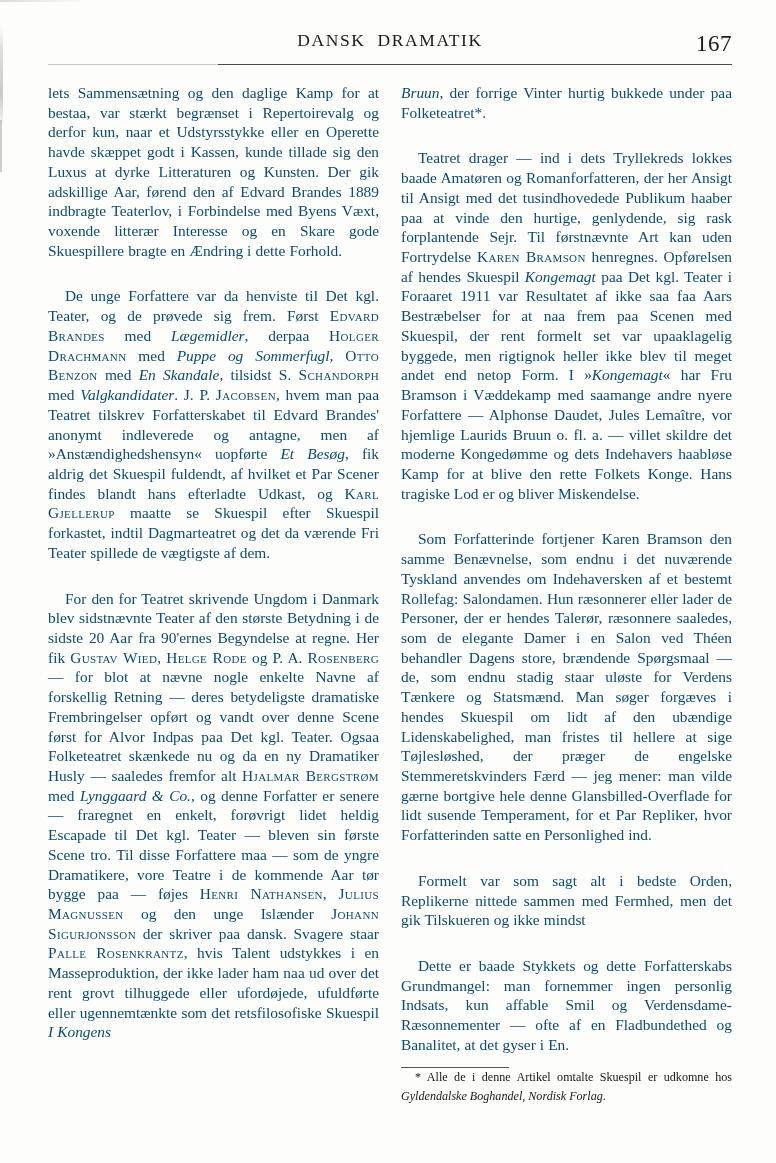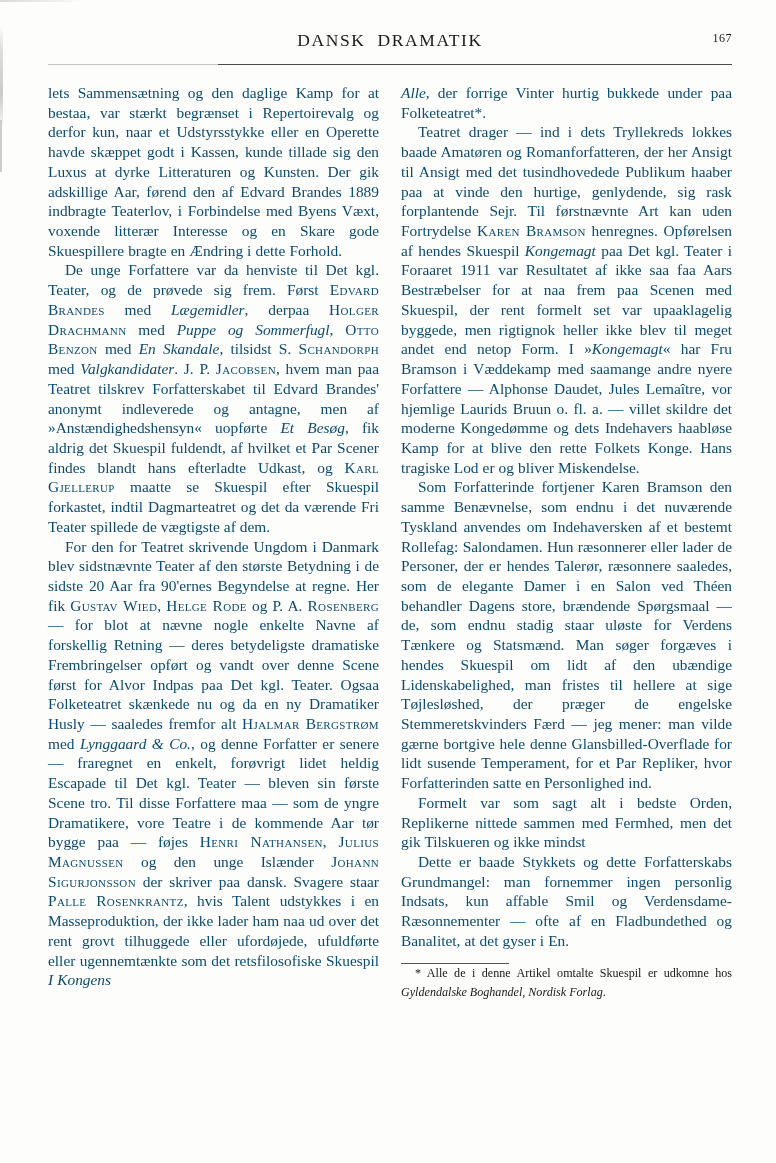--- a/index.html
+++ b/index.html
@@ -57,21 +57,21 @@
     text-align: center;
     font-size: 17.5px;
     letter-spacing: 1.6px;
     color: #1a1a1a;
     white-space: pre;
   }
   .header-folio {
     position: absolute;
     right: 0;
     top: 1px;
-    font-size: 12px;
+    font-size: 23px;
     color: #1a1a1a;
     letter-spacing: .5px;
   }
   .header-rule {
     position: absolute;
     left: 48px;
     top: 64px;
     width: 684px;
     height: 1px;
     background: #2b2b2b;
@@ -103,20 +103,21 @@
     font-size: 15.4px;
     line-height: 19.72px;
     text-align: justify;
     text-justify: inter-word;
     color: #0c4a6e;
     hyphens: none;
     word-spacing: .2px;
   }
   .col p.indent {
     text-indent: 17px;
+    margin-top: 26px;
   }
   .sc {
     font-variant: small-caps;
     letter-spacing: .35px;
   }
   i, em {
     font-style: italic;
   }
   .footnote-sep {
     margin-top: 12px;
@@ -154,21 +155,21 @@
 
   <div class="columns">
 
     <div class="col">
       <p>lets Sammensætning og den daglige Kamp for at bestaa, var stærkt begrænset i Repertoirevalg og derfor kun, naar et Udstyrsstykke eller en Operette havde skæppet godt i Kassen, kunde tillade sig den Luxus at dyrke Litteraturen og Kunsten. Der gik adskillige Aar, førend den af Edvard Brandes 1889 indbragte Teaterlov, i Forbindelse med Byens Væxt, voxende litterær Interesse og en Skare gode Skuespillere bragte en Ændring i dette Forhold.</p>
       <p class="indent">De unge Forfattere var da henviste til Det kgl. Teater, og de prøvede sig frem. Først <span class="sc">Edvard Brandes</span> med <i>Lægemidler</i>, derpaa <span class="sc">Holger Drachmann</span> med <i>Puppe og Sommerfugl</i>, <span class="sc">Otto Benzon</span> med <i>En Skandale</i>, tilsidst S. <span class="sc">Schandorph</span> med <i>Valgkandidater</i>. J. P. <span class="sc">Jacobsen</span>, hvem man paa Teatret tilskrev Forfatterskabet til Edvard Brandes' anonymt indleverede og antagne, men af »Anstændighedshensyn« uopførte <i>Et Besøg</i>, fik aldrig det Skuespil fuldendt, af hvilket et Par Scener findes blandt hans efterladte Udkast, og <span class="sc">Karl Gjellerup</span> maatte se Skuespil efter Skuespil forkastet, indtil Dagmarteatret og det da værende Fri Teater spillede de vægtigste af dem.</p>
       <p class="indent">For den for Teatret skrivende Ungdom i Danmark blev sidstnævnte Teater af den største Betydning i de sidste 20 Aar fra 90'ernes Begyndelse at regne. Her fik <span class="sc">Gustav Wied</span>, <span class="sc">Helge Rode</span> og P. A. <span class="sc">Rosenberg</span> — for blot at nævne nogle enkelte Navne af forskellig Retning — deres betydeligste dramatiske Frembringelser opført og vandt over denne Scene først for Alvor Indpas paa Det kgl. Teater. Ogsaa Folketeatret skænkede nu og da en ny Dramatiker Husly — saaledes fremfor alt <span class="sc">Hjalmar Bergstrøm</span> med <i>Lynggaard &amp; Co.</i>, og denne Forfatter er senere — fraregnet en enkelt, forøvrigt lidet heldig Escapade til Det kgl. Teater — bleven sin første Scene tro. Til disse Forfattere maa — som de yngre Dramatikere, vore Teatre i de kommende Aar tør bygge paa — føjes <span class="sc">Henri Nathansen</span>, <span class="sc">Julius Magnussen</span> og den unge Islænder <span class="sc">Johann Sigurjonsson</span> der skriver paa dansk. Svagere staar <span class="sc">Palle Rosenkrantz</span>, hvis Talent udstykkes i en Masseproduktion, der ikke lader ham naa ud over det rent grovt tilhuggede eller ufordøjede, ufuldførte eller ugennemtænkte som det retsfilosofiske Skuespil <i>I Kongens</i></p>
     </div>
 
     <div class="col">
-      <p><i>Alle</i>, der forrige Vinter hurtig bukkede under paa Folketeatret*.</p>
+      <p><i>Bruun</i>, der forrige Vinter hurtig bukkede under paa Folketeatret*.</p>
       <p class="indent">Teatret drager — ind i dets Tryllekreds lokkes baade Amatøren og Romanforfatteren, der her Ansigt til Ansigt med det tusindhovedede Publikum haaber paa at vinde den hurtige, genlydende, sig rask forplantende Sejr. Til førstnævnte Art kan uden Fortrydelse <span class="sc">Karen Bramson</span> henregnes. Opførelsen af hendes Skuespil <i>Kongemagt</i> paa Det kgl. Teater i Foraaret 1911 var Resultatet af ikke saa faa Aars Bestræbelser for at naa frem paa Scenen med Skuespil, der rent formelt set var upaaklagelig byggede, men rigtignok heller ikke blev til meget andet end netop Form. I »<i>Kongemagt</i>« har Fru Bramson i Væddekamp med saamange andre nyere Forfattere — Alphonse Daudet, Jules Lemaître, vor hjemlige Laurids Bruun o. fl. a. — villet skildre det moderne Kongedømme og dets Indehavers haabløse Kamp for at blive den rette Folkets Konge. Hans tragiske Lod er og bliver Miskendelse.</p>
       <p class="indent">Som Forfatterinde fortjener Karen Bramson den samme Benævnelse, som endnu i det nuværende Tyskland anvendes om Indehaversken af et bestemt Rollefag: Salondamen. Hun ræsonnerer eller lader de Personer, der er hendes Talerør, ræsonnere saaledes, som de elegante Damer i en Salon ved Théen behandler Dagens store, brændende Spørgsmaal — de, som endnu stadig staar uløste for Verdens Tænkere og Statsmænd. Man søger forgæves i hendes Skuespil om lidt af den ubændige Lidenskabelighed, man fristes til hellere at sige Tøjlesløshed, der præger de engelske Stemmeretskvinders Færd — jeg mener: man vilde gærne bortgive hele denne Glansbilled-Overflade for lidt susende Temperament, for et Par Repliker, hvor Forfatterinden satte en Personlighed ind.</p>
       <p class="indent">Formelt var som sagt alt i bedste Orden, Replikerne nittede sammen med Fermhed, men det gik Tilskueren og ikke mindst</p>
       <p class="indent">Dette er baade Stykkets og dette Forfatterskabs Grundmangel: man fornemmer ingen personlig Indsats, kun affable Smil og Verdensdame-Ræsonnementer — ofte af en Fladbundethed og Banalitet, at det gyser i En.</p>
 
       <div class="footnote-sep"></div>
       <div class="footnote">
         <span class="marker">*</span><span> Alle de i denne Artikel omtalte Skuespil er udkomne hos </span><i>Gyldendalske Boghandel, Nordisk Forlag</i><span>.</span>
       </div>
     </div>

